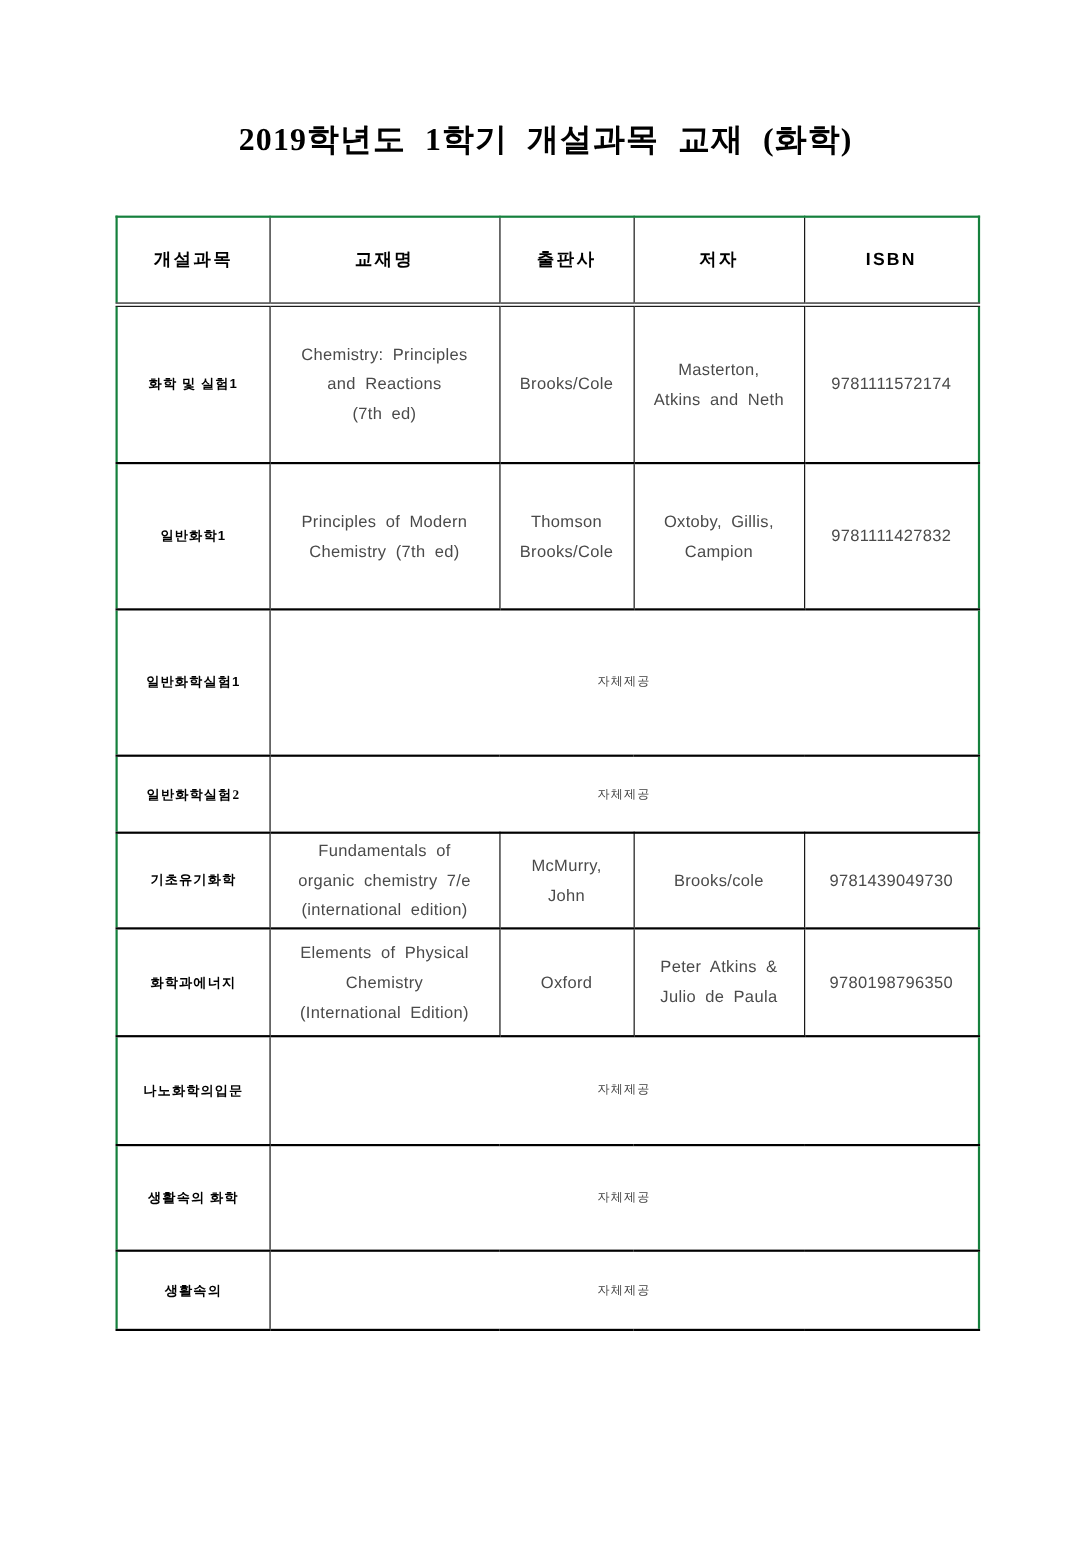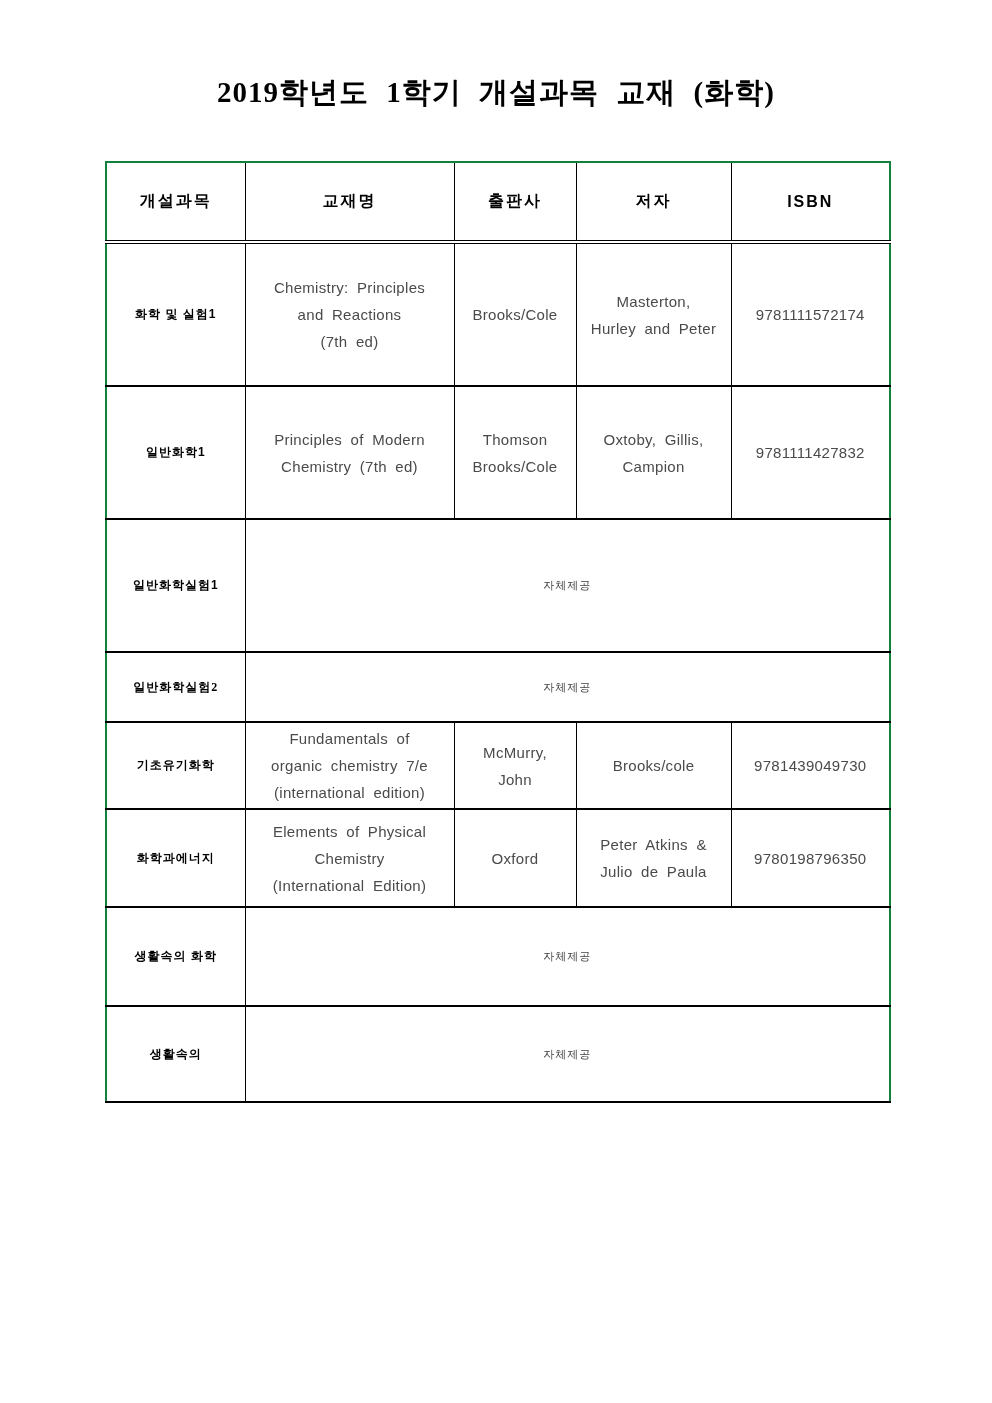--- a/index.html
+++ b/index.html
@@ -6,21 +6,21 @@
   html, body { background: #ffffff; }
   body {
     width: 992px; height: 1403px;
     font-family: "Liberation Sans", "DejaVu Sans", sans-serif;
     color: #000;
     overflow: hidden;
     position: relative;
   }
   .page {
     width: 992px; height: 1403px;
-    padding-top: 72px;
+    padding-top: 107px;
   }
   .doc-title {
     text-align: center;
     font-family: "Liberation Serif", "DejaVu Serif", serif;
     font-weight: bold;
     font-size: 29px;
     letter-spacing: 1px;
     word-spacing: 9px;
     color: #000;
     line-height: 40px;
@@ -109,21 +109,21 @@
       </tr>
     </thead>
     <tbody>
       <tr>
         <td class="course">화학 및 실험1</td>
         <td class="body-cell">Chemistry: Principles
 and Reactions
 (7th ed)</td>
         <td class="body-cell">Brooks/Cole</td>
         <td class="body-cell">Masterton,
-Hurley and Peter</td>
+Atkins and Neth</td>
         <td class="body-cell">9781111572174</td>
       </tr>
       <tr>
         <td class="course">일반화학1</td>
         <td class="body-cell">Principles of Modern
 Chemistry (7th ed)</td>
         <td class="body-cell">Thomson
 Brooks/Cole</td>
         <td class="body-cell">Oxtoby, Gillis,
 Campion</td>
@@ -151,20 +151,24 @@
         <td class="course">화학과에너지</td>
         <td class="body-cell">Elements of Physical
 Chemistry
 (International Edition)</td>
         <td class="body-cell">Oxford</td>
         <td class="body-cell">Peter Atkins &amp;
 Julio de Paula</td>
         <td class="body-cell">9780198796350</td>
       </tr>
       <tr>
+        <td class="course">나노화학의입문</td>
+        <td class="body-cell provided" colspan="4">자체제공</td>
+      </tr>
+      <tr>
         <td class="course">생활속의 화학</td>
         <td class="body-cell provided" colspan="4">자체제공</td>
       </tr>
       <tr>
         <td class="course">생활속의</td>
         <td class="body-cell provided" colspan="4">자체제공</td>
       </tr>
     </tbody>
   </table>
 

